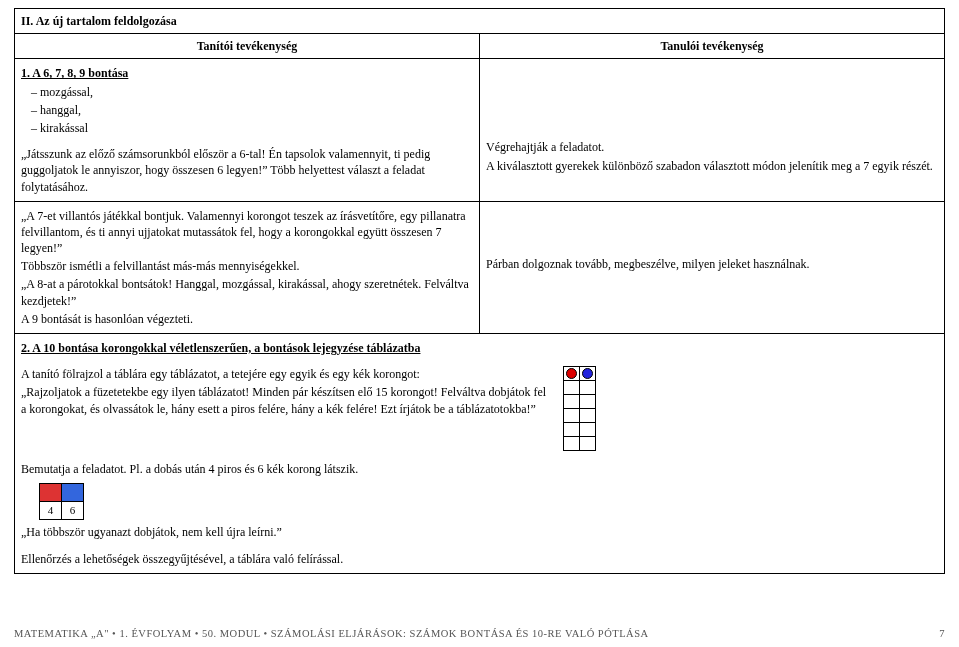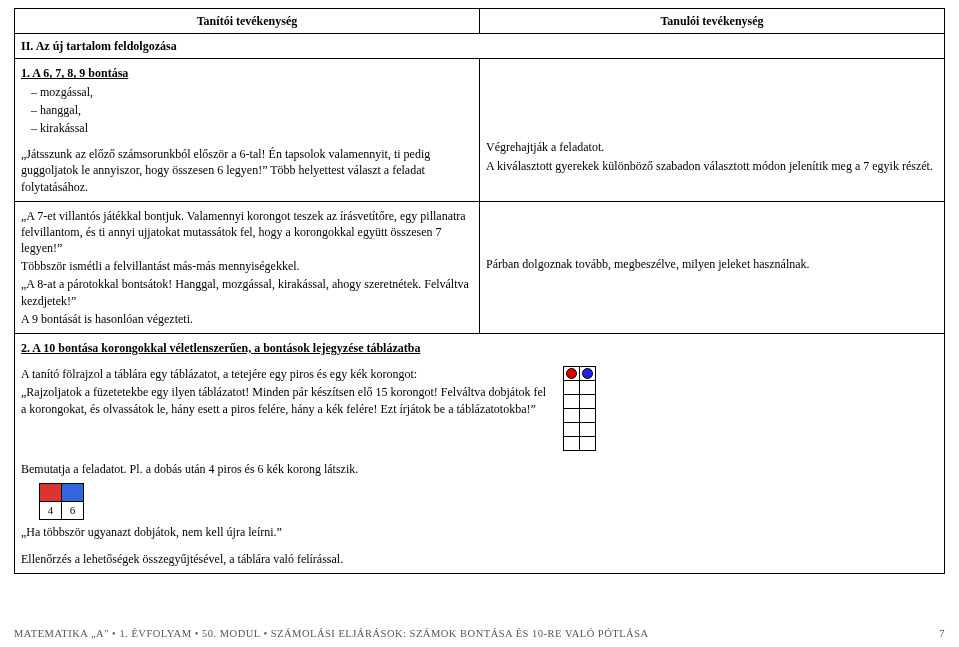--- a/index.html
+++ b/index.html
@@ -96,27 +96,27 @@
 </head>
 <body>
 
 <table class="main-table">
   <colgroup>
     <col class="col-left">
     <col class="col-right">
   </colgroup>
   <tbody>
       <tr>
+    <td colspan="2" class="section-head" style="border-bottom:0;">
+      <span>II. Az új tartalom feldolgozása</span>
+    </td>
+  </tr>
+  <tr>
     <th>Tanítói tevékenység</th>
     <th>Tanulói tevékenység</th>
-  </tr>
-  <tr>
-    <td colspan="2" class="section-head" style="border-bottom:0;">
-      <span>II. Az új tartalom feldolgozása</span>
-    </td>
   </tr>
   <tr>
     <td>
       <p class="bold">1.  A 6, 7, 8, 9 bontása</p>
       <p class="dash indent">– <span>mozgással,</span></p>
       <p class="dash indent">– <span>hanggal,</span></p>
       <p class="dash indent">– <span>kirakással</span></p>
       <div class="spacer"></div>
       <p>„Játsszunk az előző számsorunkból először a 6-tal! Én tapsolok valamennyit, ti pedig guggoljatok le annyiszor, hogy összesen 6 legyen!” Több helyettest választ a feladat folytatásához.</p>
     </td>
@@ -137,21 +137,21 @@
       <div style="height:48px"></div>
       <p>Párban dolgoznak tovább, megbeszélve, milyen jeleket használnak.</p>
     </td>
   </tr>
   <tr>
     <td colspan="2">
       <p class="bold">2.  A 10 bontása korongokkal véletlenszerűen, a bontások lejegyzése táblázatba</p>
       <div class="spacer"></div>
       <div style="display:flex; align-items:flex-start; gap:6px;">
         <div style="flex:0 0 58%">
-          <p>A tanító fölrajzol a táblára egy táblázatot, a tetejére egy piros és egy kék korongot:</p>
+          <p>A tanító fölrajzol a táblára egy táblázatot, a tetejére egy egyik és egy kék korongot:</p>
           <p>„Rajzoljatok a füzetetekbe egy ilyen táblázatot! Minden pár készítsen elő 15 korongot! Felváltva dobjátok fel a korongokat, és olvassátok le, hány esett a piros felére, hány a kék felére! Ezt írjátok be a táblázatotokba!”</p>
         </div>
         <table class="mini-grid">
           <tbody>
                 <tr>
                   <td>
                     <span class="dot-red"></span>
                   </td>
                   <td>
                     <span class="dot-blue"></span>

